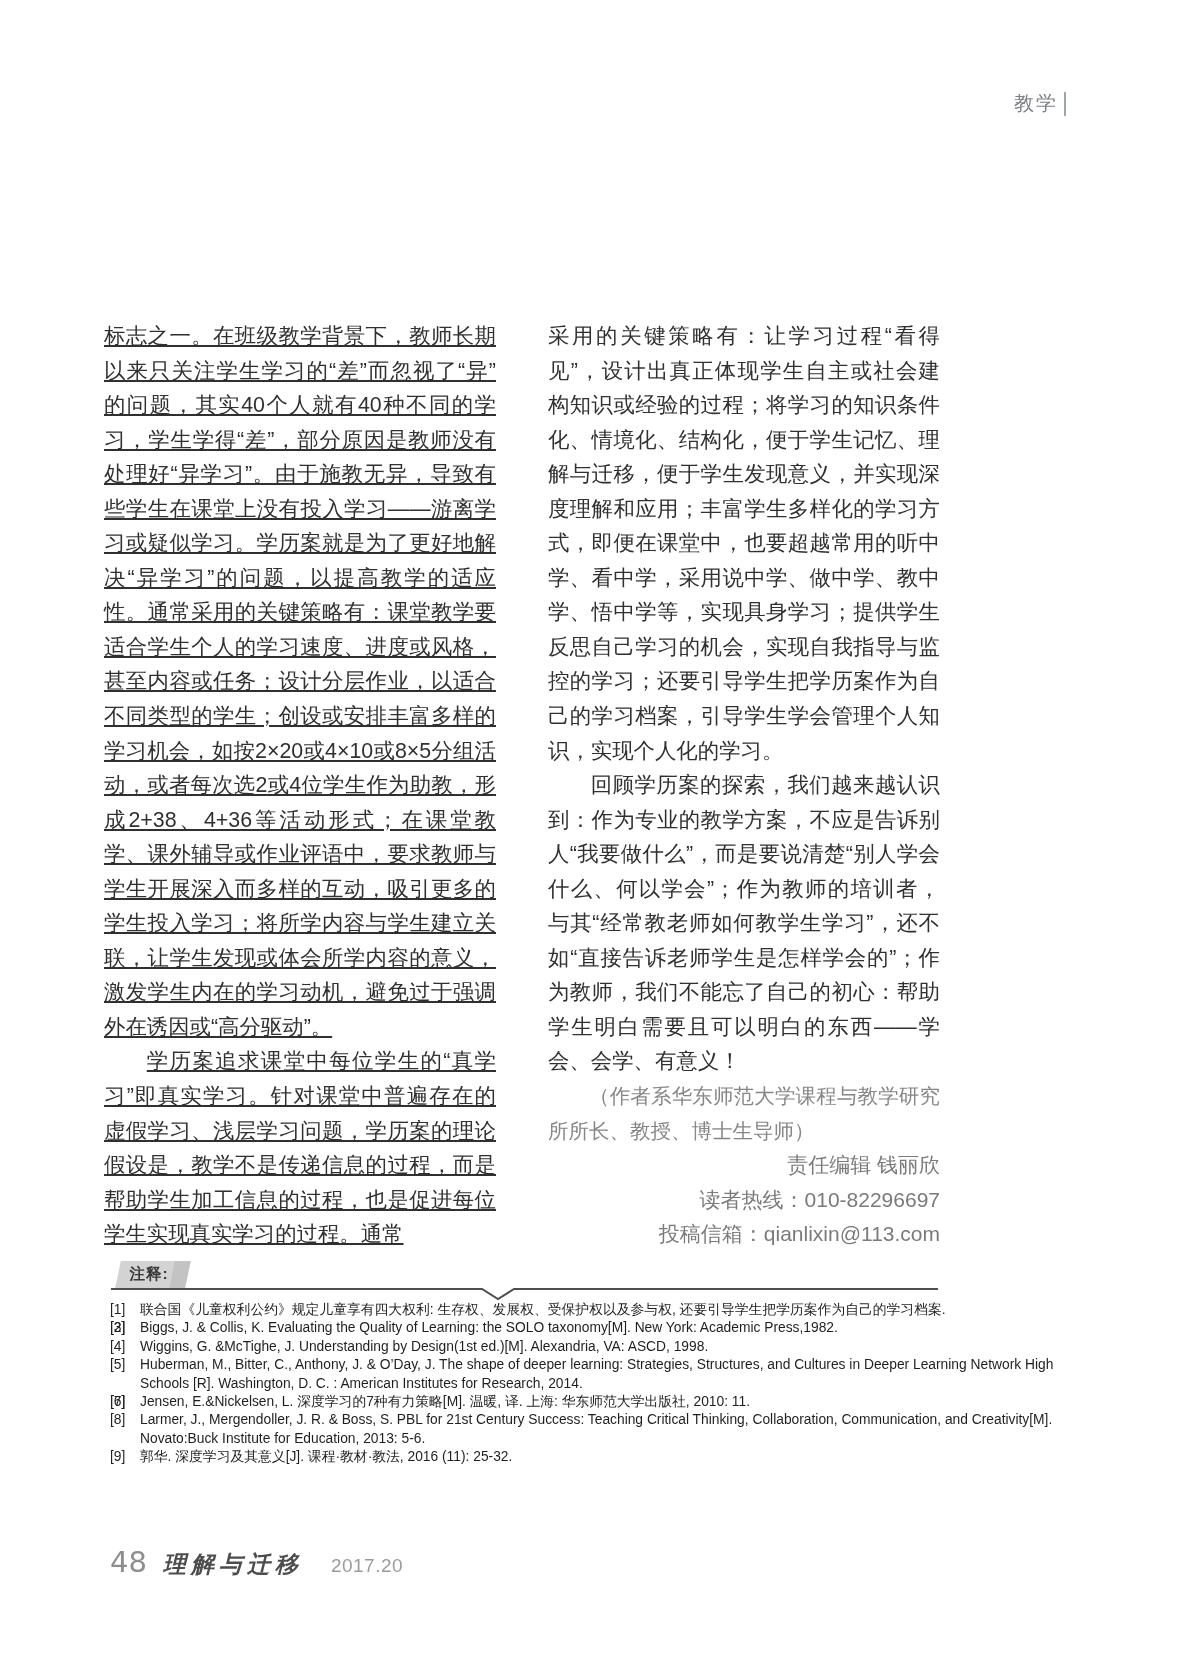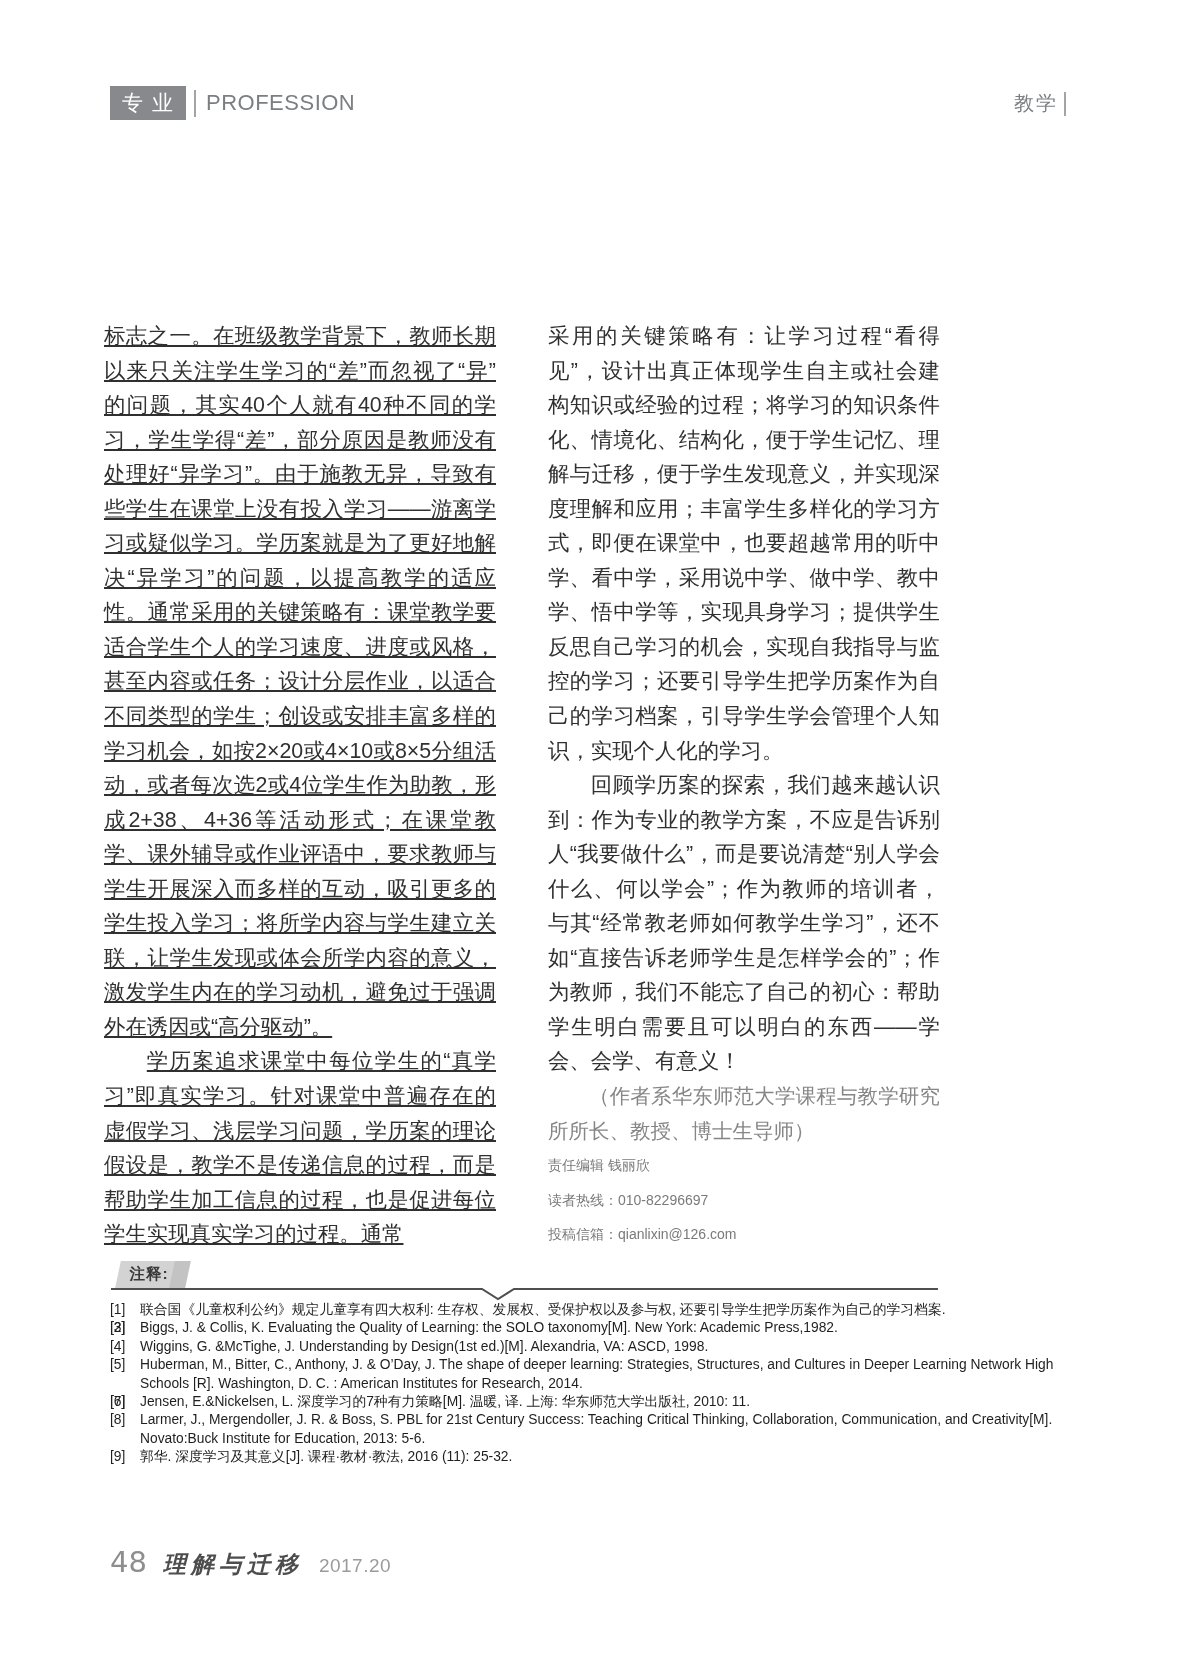--- a/index.html
+++ b/index.html
@@ -36,22 +36,23 @@
   .col-right{left:548px;}
   .col p{margin:0;}
   .p-indent{text-indent:2em;}
   .author-line{
     text-indent:2em;
     color:#868686;
     font-family:"DejaVu Serif","Liberation Serif",serif;
     font-size:20.5px;
   }
   .meta-line{
+    text-align:right;
     color:#7a7a7a;
-    font-size:14px;
+    font-size:21px;
   }
 
   
   .notes-tag{
     position:absolute;left:118px;top:1261px;
     width:62px;height:27px;
     background:#d3d3d3;
     transform:skewX(-12deg);
   }
   .notes-tag-fold{
@@ -77,51 +78,46 @@
     position:absolute;left:110px;top:1545px;
     display:flex;align-items:baseline;
   }
   .page-num{font-size:29px;color:#8e8e8e;font-family:"DejaVu Sans",sans-serif;}
   .journal-name{
     margin-left:16px;
     font-size:23px;color:#4d4d4d;
     font-family:"DejaVu Serif","Liberation Serif",serif;
     font-style:italic;font-weight:700;letter-spacing:5px;
   }
-  .issue{margin-left:16px;font-size:19px;color:#9b9b9b;letter-spacing:0.5px;}
+  .issue{margin-left:28px;font-size:19px;color:#9b9b9b;letter-spacing:0.5px;}
 </style>
 </head>
 <body>
 
 <div class="page">
 
   <div class="header">
-    <div class="header-left">
-      <span class="tag-box">专业</span>
-      <span class="header-sep"></span>
-      <span class="header-en">PROFESSION</span>
-    </div>
     <div class="header-right">
       <span class="header-right-label">教学</span>
       <span class="header-vbar"></span>
     </div>
   </div>
 
   <div class="col col-left">
     <p>标志之一。在班级教学背景下，教师长期以来只关注学生学习的“差”而忽视了“异”的问题，其实40个人就有40种不同的学习，学生学得“差”，部分原因是教师没有处理好“异学习”。由于施教无异，导致有些学生在课堂上没有投入学习——游离学习或疑似学习。学历案就是为了更好地解决“异学习”的问题，以提高教学的适应性。通常采用的关键策略有：课堂教学要适合学生个人的学习速度、进度或风格，甚至内容或任务；设计分层作业，以适合不同类型的学生；创设或安排丰富多样的学习机会，如按2×20或4×10或8×5分组活动，或者每次选2或4位学生作为助教，形成2+38、4+36等活动形式；在课堂教学、课外辅导或作业评语中，要求教师与学生开展深入而多样的互动，吸引更多的学生投入学习；将所学内容与学生建立关联，让学生发现或体会所学内容的意义，激发学生内在的学习动机，避免过于强调外在诱因或“高分驱动”。</p>
     <p class="p-indent">学历案追求课堂中每位学生的“真学习”即真实学习。针对课堂中普遍存在的虚假学习、浅层学习问题，学历案的理论假设是，教学不是传递信息的过程，而是帮助学生加工信息的过程，也是促进每位学生实现真实学习的过程。通常</p>
   </div>
 
   <div class="col col-right">
     <p>采用的关键策略有：让学习过程“看得见”，设计出真正体现学生自主或社会建构知识或经验的过程；将学习的知识条件化、情境化、结构化，便于学生记忆、理解与迁移，便于学生发现意义，并实现深度理解和应用；丰富学生多样化的学习方式，即便在课堂中，也要超越常用的听中学、看中学，采用说中学、做中学、教中学、悟中学等，实现具身学习；提供学生反思自己学习的机会，实现自我指导与监控的学习；还要引导学生把学历案作为自己的学习档案，引导学生学会管理个人知识，实现个人化的学习。</p>
     <p class="p-indent">回顾学历案的探索，我们越来越认识到：作为专业的教学方案，不应是告诉别人“我要做什么”，而是要说清楚“别人学会什么、何以学会”；作为教师的培训者，与其“经常教老师如何教学生学习”，还不如“直接告诉老师学生是怎样学会的”；作为教师，我们不能忘了自己的初心：帮助学生明白需要且可以明白的东西——学会、会学、有意义！</p>
     <p class="author-line">（作者系华东师范大学课程与教学研究所所长、教授、博士生导师）</p>
     <p class="meta-line">责任编辑 钱丽欣</p>
     <p class="meta-line">读者热线：010-82296697</p>
-    <p class="meta-line">投稿信箱：qianlixin@126.com</p>
+    <p class="meta-line">投稿信箱：qianlixin@113.com</p>
   </div>
 
   <div class="notes-tag">
     <span class="notes-tag-fold"></span>
     <span class="notes-tag-text">注释:</span>
   </div>
   <svg class="notes-rule" width="830" height="18" viewBox="0 0 830 18">
     <path d="M1 5 H372 L388 15 L404 5 H828" fill="none" stroke="#4f4f4f" stroke-width="2"></path>
   </svg>
 

